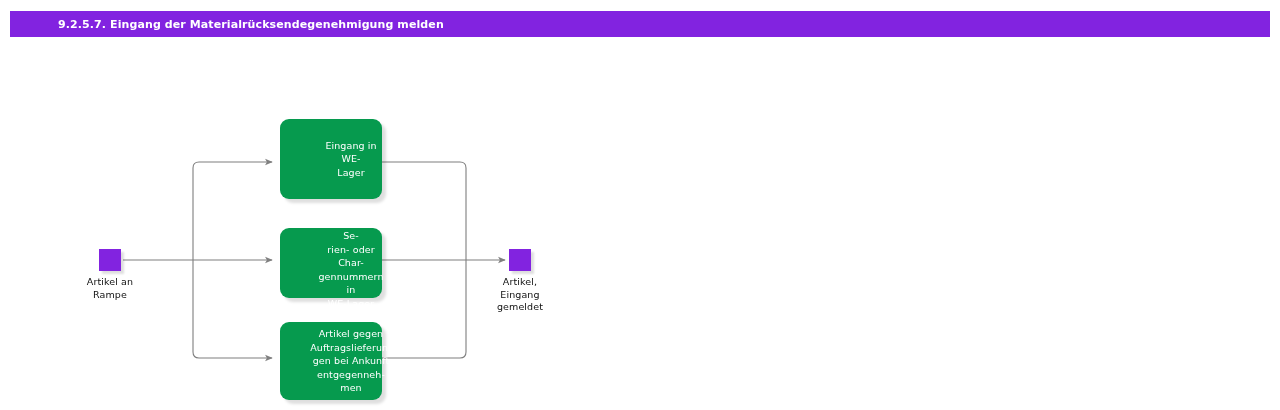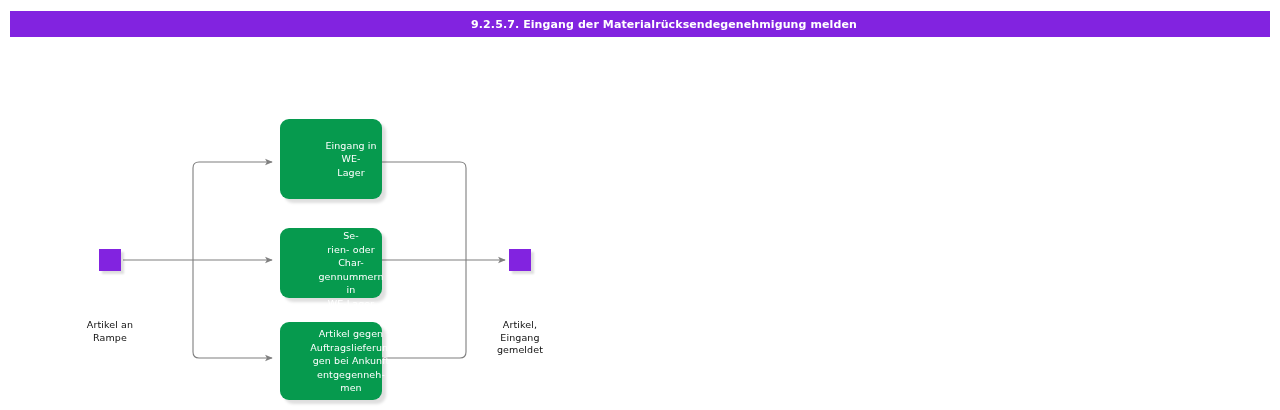--- a/index.html
+++ b/index.html
@@ -19,21 +19,21 @@
   
   #title-bar {
     position: absolute;
     left: 10px;
     top: 11px;
     width: 1260px;
     height: 26px;
     background: #8223e0;
     display: flex;
     align-items: center;
-    justify-content: center;
+    justify-content: flex-start;
     box-sizing: border-box;
     padding-left: 48px;
   }
   #title-bar .title-text {
     color: #ffffff;
     font-family: "DejaVu Sans", sans-serif;
     font-size: 11px;
     font-weight: bold;
     letter-spacing: 0.1px;
     white-space: nowrap;
@@ -82,21 +82,20 @@
   #node-eingang-we-lager { left: 280px; top: 119px; width: 102px; height: 80px; }
   #node-eingang-serien   { left: 280px; top: 228px; width: 102px; height: 70px; }
   #node-artikel-auftrag  { left: 280px; top: 322px; width: 102px; height: 78px; }
 
   
   .event-node {
     position: absolute;
     display: flex;
     flex-direction: column;
     align-items: center;
-    gap: 43px;
   }
   .event-node .event-marker {
     width: 22px;
     height: 22px;
     background: #8223e0;
     box-shadow: 3px 3px 2px rgba(0, 0, 0, 0.13);
   }
   .event-node .event-label {
     margin-top: 5px;
     color: #111111;

